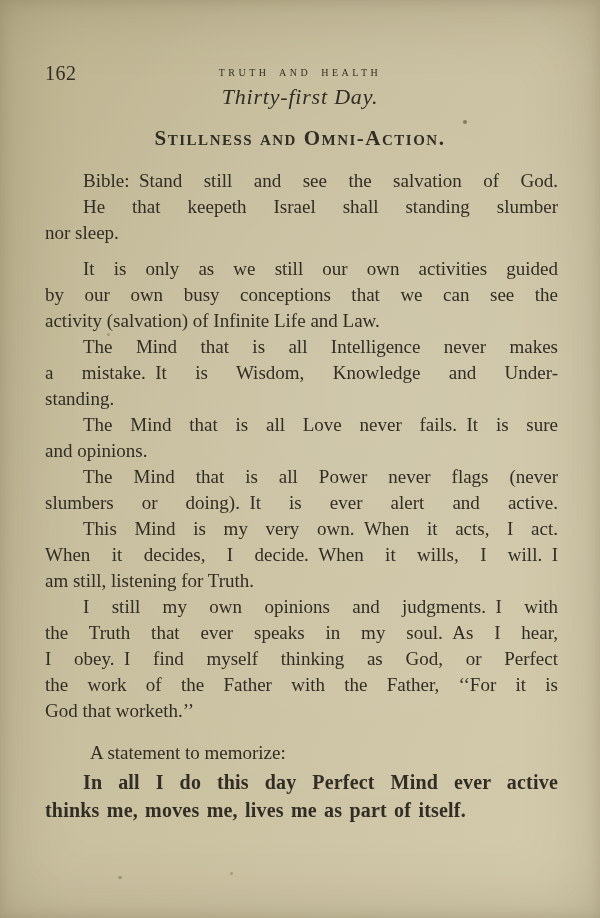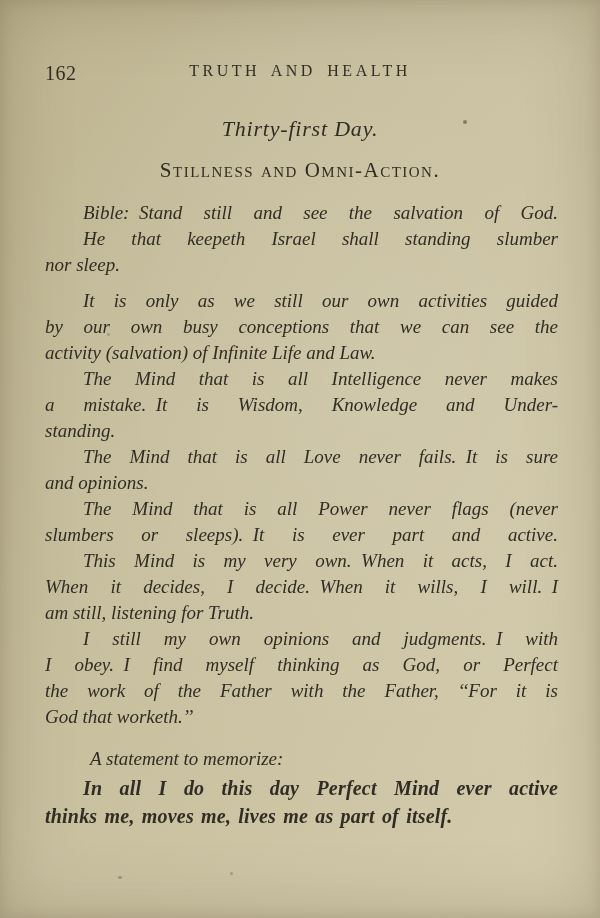--- a/index.html
+++ b/index.html
@@ -29,44 +29,43 @@
     text-align: center;
   }
   .pagenum {
     position: absolute;
     left: 45px;
     top: 0;
     font-size: 20px;
     letter-spacing: 0.5px;
   }
   .book-title {
-    font-size: 16px;
+    font-size: 10px;
     letter-spacing: 3.5px;
     word-spacing: 4px;
   }
   .day-title {
-    margin-top: 32px;
     text-align: center;
     font-style: italic;
     font-size: 22px;
     letter-spacing: 0.8px;
     line-height: 28px;
   }
   .section-title {
     margin-top: 14px;
     text-align: center;
     font-variant: small-caps;
     font-size: 21px;
     letter-spacing: 1.5px;
     line-height: 26px;
+    font-weight: bold;
   }
   .body-text {
     margin: 17px 0 0 45px;
     width: 513px;
-    font-style: italic;
   }
   .line {
     font-size: 19px;
     line-height: 26px;
     text-align: justify;
     text-align-last: justify;
     white-space: normal;
   }
   .line.no-j {
     text-align: center;
@@ -116,25 +115,26 @@
       <div class="line no-j">nor sleep.</div>
       <div class="line ind-1" style="margin-top: 10px;">It is only as we still our own activities guided</div>
       <div class="line">by our own busy conceptions that we can see the</div>
       <div class="line no-j">activity (salvation) of Infinite Life and Law.</div>
       <div class="line ind-1">The Mind that is all Intelligence never makes</div>
       <div class="line">a mistake. It is Wisdom, Knowledge and Under-</div>
       <div class="line no-j">standing.</div>
       <div class="line ind-1">The Mind that is all Love never fails. It is sure</div>
       <div class="line no-j">and opinions.</div>
       <div class="line ind-1">The Mind that is all Power never flags (never</div>
-      <div class="line">slumbers or sleeps). It is ever part and active.</div>
+      <div class="line">slumbers or doing). It is ever alert and active.</div>
       <div class="line ind-1">This Mind is my very own. When it acts, I act.</div>
       <div class="line">When it decides, I decide. When it wills, I will. I</div>
       <div class="line no-j">am still, listening for Truth.</div>
       <div class="line ind-1">I still my own opinions and judgments. I with</div>
+      <div class="line">the Truth that ever speaks in my soul. As I hear,</div>
       <div class="line">I obey. I find myself thinking as God, or Perfect</div>
       <div class="line">the work of the Father with the Father, ‘‘For it is</div>
       <div class="line no-j">God that worketh.’’</div>
       <div class="line no-j ind-2" style="margin-top: 16px;">A statement to memorize:</div>
       <div class="line ind-1 bold" style="margin-top: 2px;">In all I do this day Perfect Mind ever active</div>
       <div class="line no-j bold">thinks me, moves me, lives me as part of itself.</div>
     </div>
 
 </div>
 

